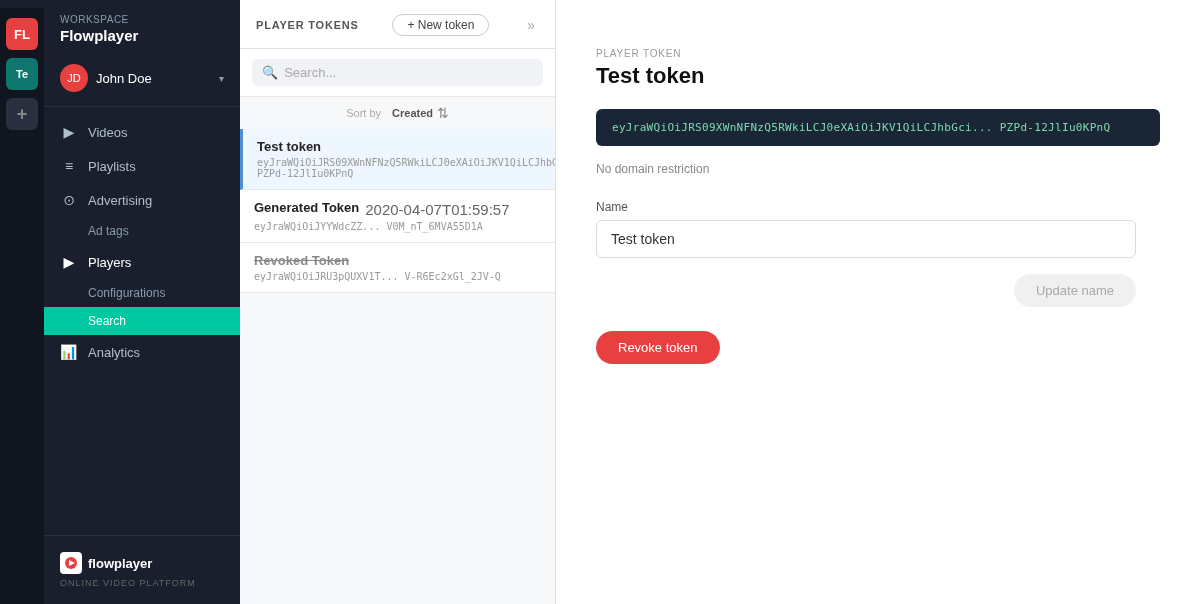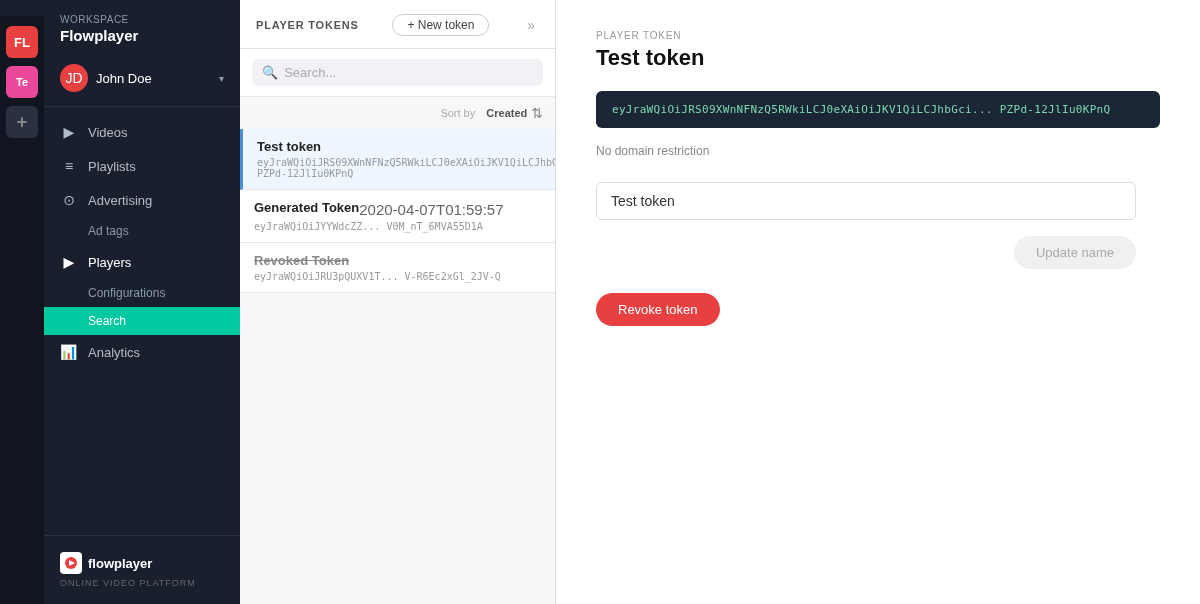--- a/index.html
+++ b/index.html
@@ -18,21 +18,21 @@
     .sidebar-icons {
       width: 44px;
       background: #111520;
       display: flex;
       flex-direction: column;
       align-items: center;
       padding-top: 10px;
       gap: 8px;
       position: absolute;
       left: 0;
-      top: 16px;
+      top: 8px;
       bottom: 0;
     }
 
     .sidebar-icon-item {
       width: 32px;
       height: 32px;
       display: flex;
       align-items: center;
       justify-content: center;
       border-radius: 6px;
@@ -40,21 +40,21 @@
       color: #fff;
       font-size: 13px;
       font-weight: bold;
     }
 
     .sidebar-icon-item.active-ws {
       background: #e84040;
     }
 
     .sidebar-icon-item.workspace-icon {
-      background: #ec4899;
+      background: #0f766e;
       font-size: 11px;
     }
 
     .sidebar-icon-item.add-icon {
       background: #2a3040;
       font-size: 18px;
       color: #888;
     }
 
     .main-sidebar {
@@ -90,21 +90,21 @@
     }
 
     .user-avatar {
       width: 28px;
       height: 28px;
       border-radius: 50%;
       background: #e84040;
       display: flex;
       align-items: center;
       justify-content: center;
-      font-size: 14px;
+      font-size: 11px;
       color: #fff;
     }
 
     .user-name {
       font-size: 13px;
       color: #fff;
       flex: 1;
     }
 
     .chevron-down {
@@ -250,21 +250,21 @@
       font-size: 13px;
       color: #333;
       width: 100%;
     }
 
     .search-input-wrap input::placeholder { color: #aaa; }
 
     .sort-bar {
       display: flex;
       align-items: center;
-      justify-content: flex-end;
+      justify-content: center;
       padding: 8px 12px;
       font-size: 11px;
       color: #888;
       gap: 4px;
       background: #f7f8fa;
     }
 
     .sort-by-label { color: #aaa; }
     .sort-value { color: #555; font-weight: 600; cursor: pointer; }
     .sort-arrows { font-size: 14px; color: #888; cursor: pointer; }
@@ -300,34 +300,36 @@
 
     .token-item-key {
       font-size: 10px;
       color: #999;
       font-family: monospace;
     }
 
     .token-item-meta {
       display: flex;
       align-items: center;
+      gap: 6px;
       margin-bottom: 3px;
     }
 
     .token-date {
       font-size: 15px;
       color: #666;
     }
 
     
     .main-content {
       flex: 1;
       padding: 30px 40px;
       background: #fff;
       overflow-y: auto;
+      margin-top: 18px;
     }
 
     .token-detail-label {
       font-size: 10px;
       color: #999;
       text-transform: uppercase;
       letter-spacing: 0.8px;
       margin-bottom: 4px;
     }
 
@@ -525,20 +527,21 @@
 </div>
 
 <div class="main-content">
   <div class="token-detail-label">PLAYER TOKEN</div>
   <div class="token-detail-title">Test token</div>
 
   <div class="token-key-block">eyJraWQiOiJRS09XWnNFNzQ5RWkiLCJ0eXAiOiJKV1QiLCJhbGci...  PZPd-12JlIu0KPnQ</div>
 
   <div class="no-domain">No domain restriction</div>
 
+  <div class="field-label">Name</div>
   <input class="name-input" type="text" value="Test token" style="">
 
   <div class="actions-row">
     <button class="update-name-btn">Update name</button>
   </div>
 
   <button class="revoke-btn">Revoke token</button>
 </div>
 
 </body></html>

